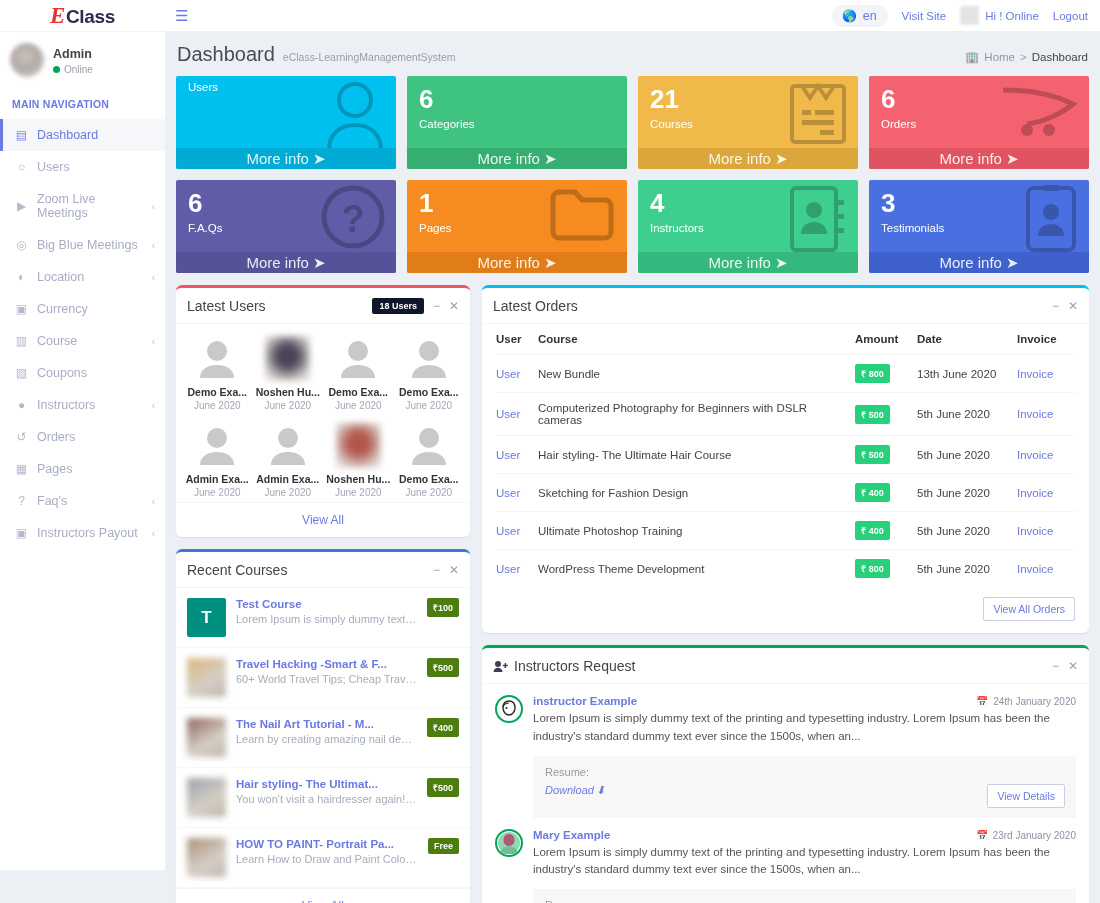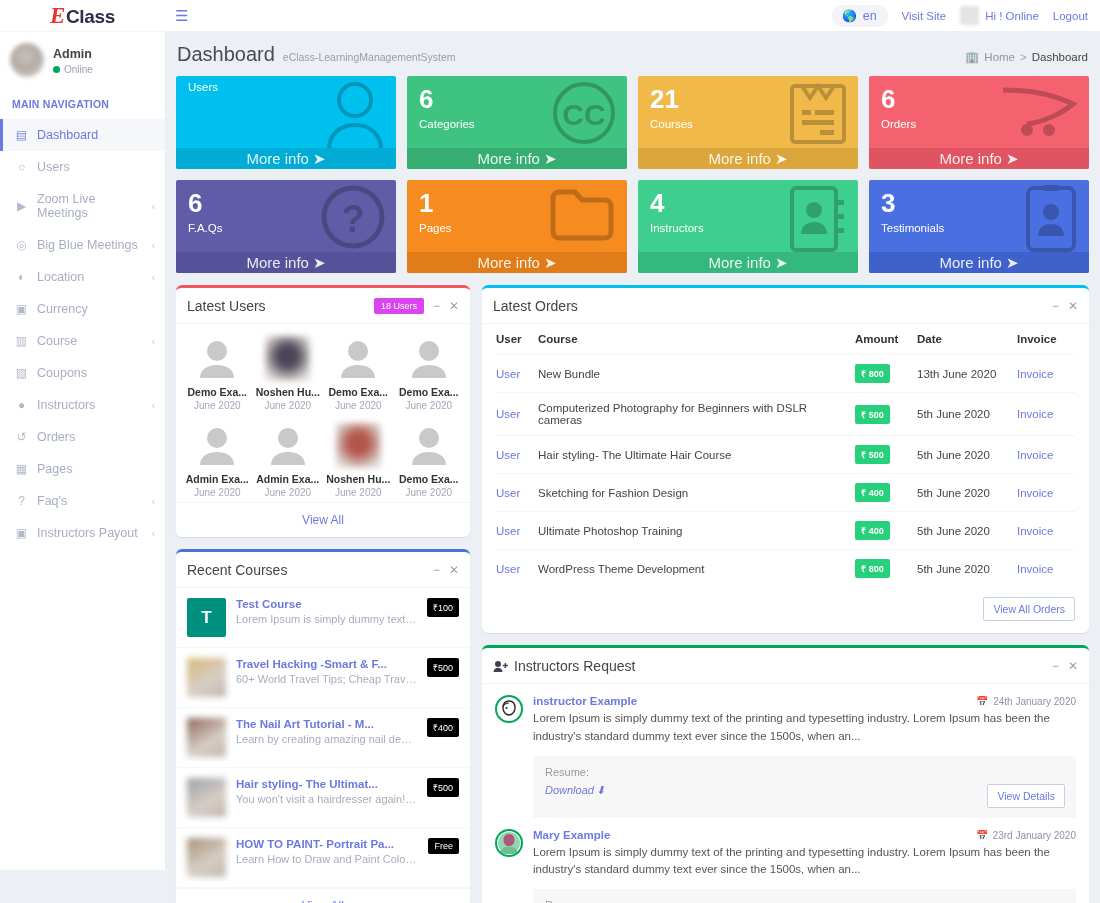--- a/index.html
+++ b/index.html
@@ -127,21 +127,21 @@
   .panel-head {
     display: flex; align-items: center; padding: 10px 11px 9px;
     border-bottom: 1px solid #f4f4f4;
   }
   .panel-title {
     font-size: 14px; color: #444; font-weight: normal;
     display: flex; align-items: center; gap: 6px;
   }
   .panel-tools { margin-left: auto; display: flex; align-items: center; gap: 9px; }
   .badge-red {
-    background: #d946ef; color: #fff; font-size: 9px; font-weight: normal;
+    background: #0f172a; color: #fff; font-size: 9px; font-weight: bold;
     padding: 3px 7px; border-radius: 2px;
   }
   .tool-btn { color: #97a0b3; font-size: 12px; cursor: pointer; line-height: 1; }
 
   
   .users-grid {
     display: grid; grid-template-columns: repeat(4, 1fr);
     padding: 12px 6px 4px; gap: 12px 0;
   }
   .user-cell { text-align: center; }
@@ -195,21 +195,21 @@
   .course-body { flex: 1; min-width: 0; }
   .course-name {
     font-size: 11.5px; color: #6b7ae0; font-weight: bold; cursor: pointer;
     white-space: nowrap; overflow: hidden; text-overflow: ellipsis;
   }
   .course-desc {
     font-size: 11px; color: #a7adbd; margin-top: 3px;
     white-space: nowrap; overflow: hidden; text-overflow: ellipsis;
   }
   .price-badge {
-    background: #000000; color: #fff; font-size: 9px; font-weight: normal;
+    background: #4d7c0f; color: #fff; font-size: 9px; font-weight: bold;
     padding: 3px 6px; border-radius: 2px; white-space: nowrap; align-self: flex-start;
   }
 
   
   .req-item { padding: 11px 13px 0; }
   .req-top { display: flex; gap: 10px; }
   .req-av {
     width: 28px; height: 28px; flex: 0 0 28px; border-radius: 50%;
     border: 2px solid #00a65a; display: flex; align-items: center;
     justify-content: center; overflow: hidden; background: #fff;
@@ -358,26 +358,20 @@
                 <path d="M5 70c0-16 11-25 26-25s26 9 26 25z" fill="none" stroke="currentColor" stroke-width="4"></path>
               </svg>
             </div>
             <div class="stat-label">Users</div>
             <div class="stat-more" style="background:#00acd6">
               <span>More info</span>
               <span>➤</span>
             </div>
           </div>
           <div class="stat-box" style="background: rgb(63, 195, 128);">
-            <div class="stat-icon">
-              <svg width="66" height="66" viewBox="0 0 66 66">
-                <circle cx="33" cy="33" r="29" fill="none" stroke="currentColor" stroke-width="4"></circle>
-                <text x="33" y="45" text-anchor="middle" font-size="30" font-weight="bold" fill="currentColor" font-family="Liberation Sans, sans-serif">CC</text>
-              </svg>
-            </div>
             <div class="stat-num">6</div>
             <div class="stat-label">Categories</div>
             <div class="stat-more" style="background:#36ad71">
               <span>More info</span>
               <span>➤</span>
             </div>
           </div>
           <div class="stat-box" style="background: rgb(240, 185, 74);">
             <div class="stat-icon">
               <svg width="60" height="66" viewBox="0 0 60 66">

